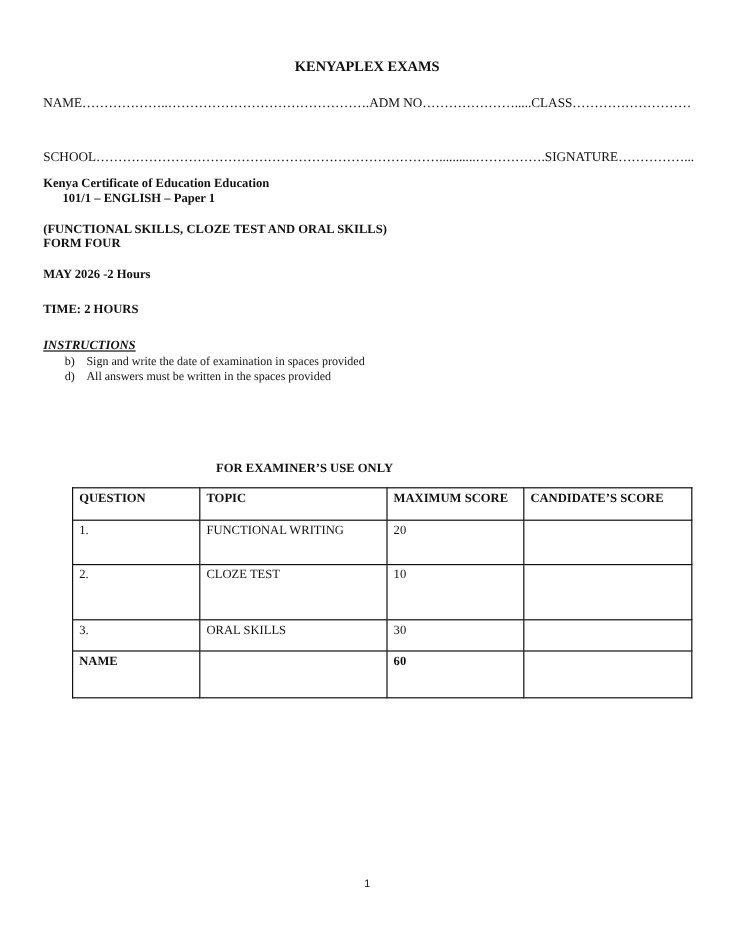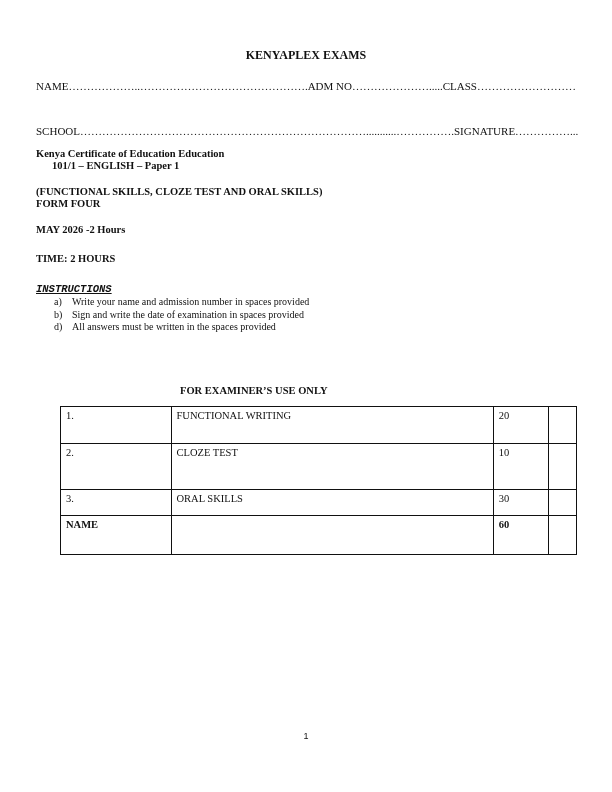--- a/index.html
+++ b/index.html
@@ -2,21 +2,21 @@
 <html><head>
 <meta charset="utf-8">
 <style>
   html, body { margin: 0; padding: 0; background: #ffffff; }
   body { width: 612px; height: 792px; position: relative; overflow: hidden;
          font-family: "Liberation Serif", serif; color: #111; }
   .abs { position: absolute; white-space: nowrap; }
   .title { left: 0; width: 612px; text-align: center; top: 48px; font-size: 12px; font-weight: bold; }
   .line { font-size: 11px; }
   .b { font-weight: bold; font-size: 10.5px; line-height: 12px; }
-  .instr-h { font-weight: bold; font-style: italic; text-decoration: underline; font-size: 10.5px; font-family: Liberation Mono, monospace; }
+  .instr-h { font-weight: bold; font-style: italic; text-decoration: underline; font-size: 10.5px; }
   .instr { font-size: 10px; line-height: 12.5px; }
   .instr span.k { display: inline-block; width: 18px; }
   table { position: absolute; left: 60px; top: 406px; width: 517px; border-collapse: collapse; font-size: 10.5px; }
   td, th { border: 1.3px solid #111; vertical-align: top; text-align: left; padding: 3px 5px; }
   th { font-weight: bold; height: 20px; }
   td.bold { font-weight: bold; }
   .pgnum { left: 0; width: 612px; text-align: center; top: 731px; font-family: "Liberation Sans", sans-serif; font-size: 9px; }
 </style>
 </head>
 <body>
@@ -27,29 +27,34 @@
 
 <div class="abs b" style="left:36px; top:148px;">Kenya Certificate of Education Education</div>
 <div class="abs b" style="left:52px; top:160px;">101/1 – ENGLISH – Paper 1</div>
 <div class="abs b" style="left:36px; top:186px;">(FUNCTIONAL SKILLS, CLOZE TEST AND ORAL SKILLS)</div>
 <div class="abs b" style="left:36px; top:198px;">FORM FOUR</div>
 <div class="abs b" style="left:36px; top:224px;">MAY 2026 -2 Hours</div>
 <div class="abs b" style="left:36px; top:253px;">TIME: 2 HOURS</div>
 
 <div class="abs instr-h" style="left:36px; top:283px;">INSTRUCTIONS</div>
 <div class="abs instr" style="left:54px; top:296px;">
-  <div><span class="k">a)</span><span>Write your name and admission number in spaces provided</span></div>
   <div><span class="k">b)</span><span>Sign and write the date of examination in spaces provided</span></div>
   <div><span class="k">d)</span><span>All answers must be written in the spaces provided</span></div>
 </div>
 
 <div class="abs b" style="left:180px; top:385px;">FOR EXAMINER’S USE ONLY</div>
 
 <table>
   <tbody>
+      <tr>
+    <th style="width:95px">QUESTION</th>
+    <th style="width:145px">TOPIC</th>
+    <th style="width:103px">MAXIMUM SCORE</th>
+    <th>CANDIDATE’S SCORE</th>
+  </tr>
   <tr style="height:37px">
     <td>1.</td>
     <td>FUNCTIONAL WRITING</td>
     <td>20</td>
     <td></td>
   </tr>
   <tr style="height:46px">
     <td>2.</td>
     <td>CLOZE TEST</td>
     <td>10</td>

